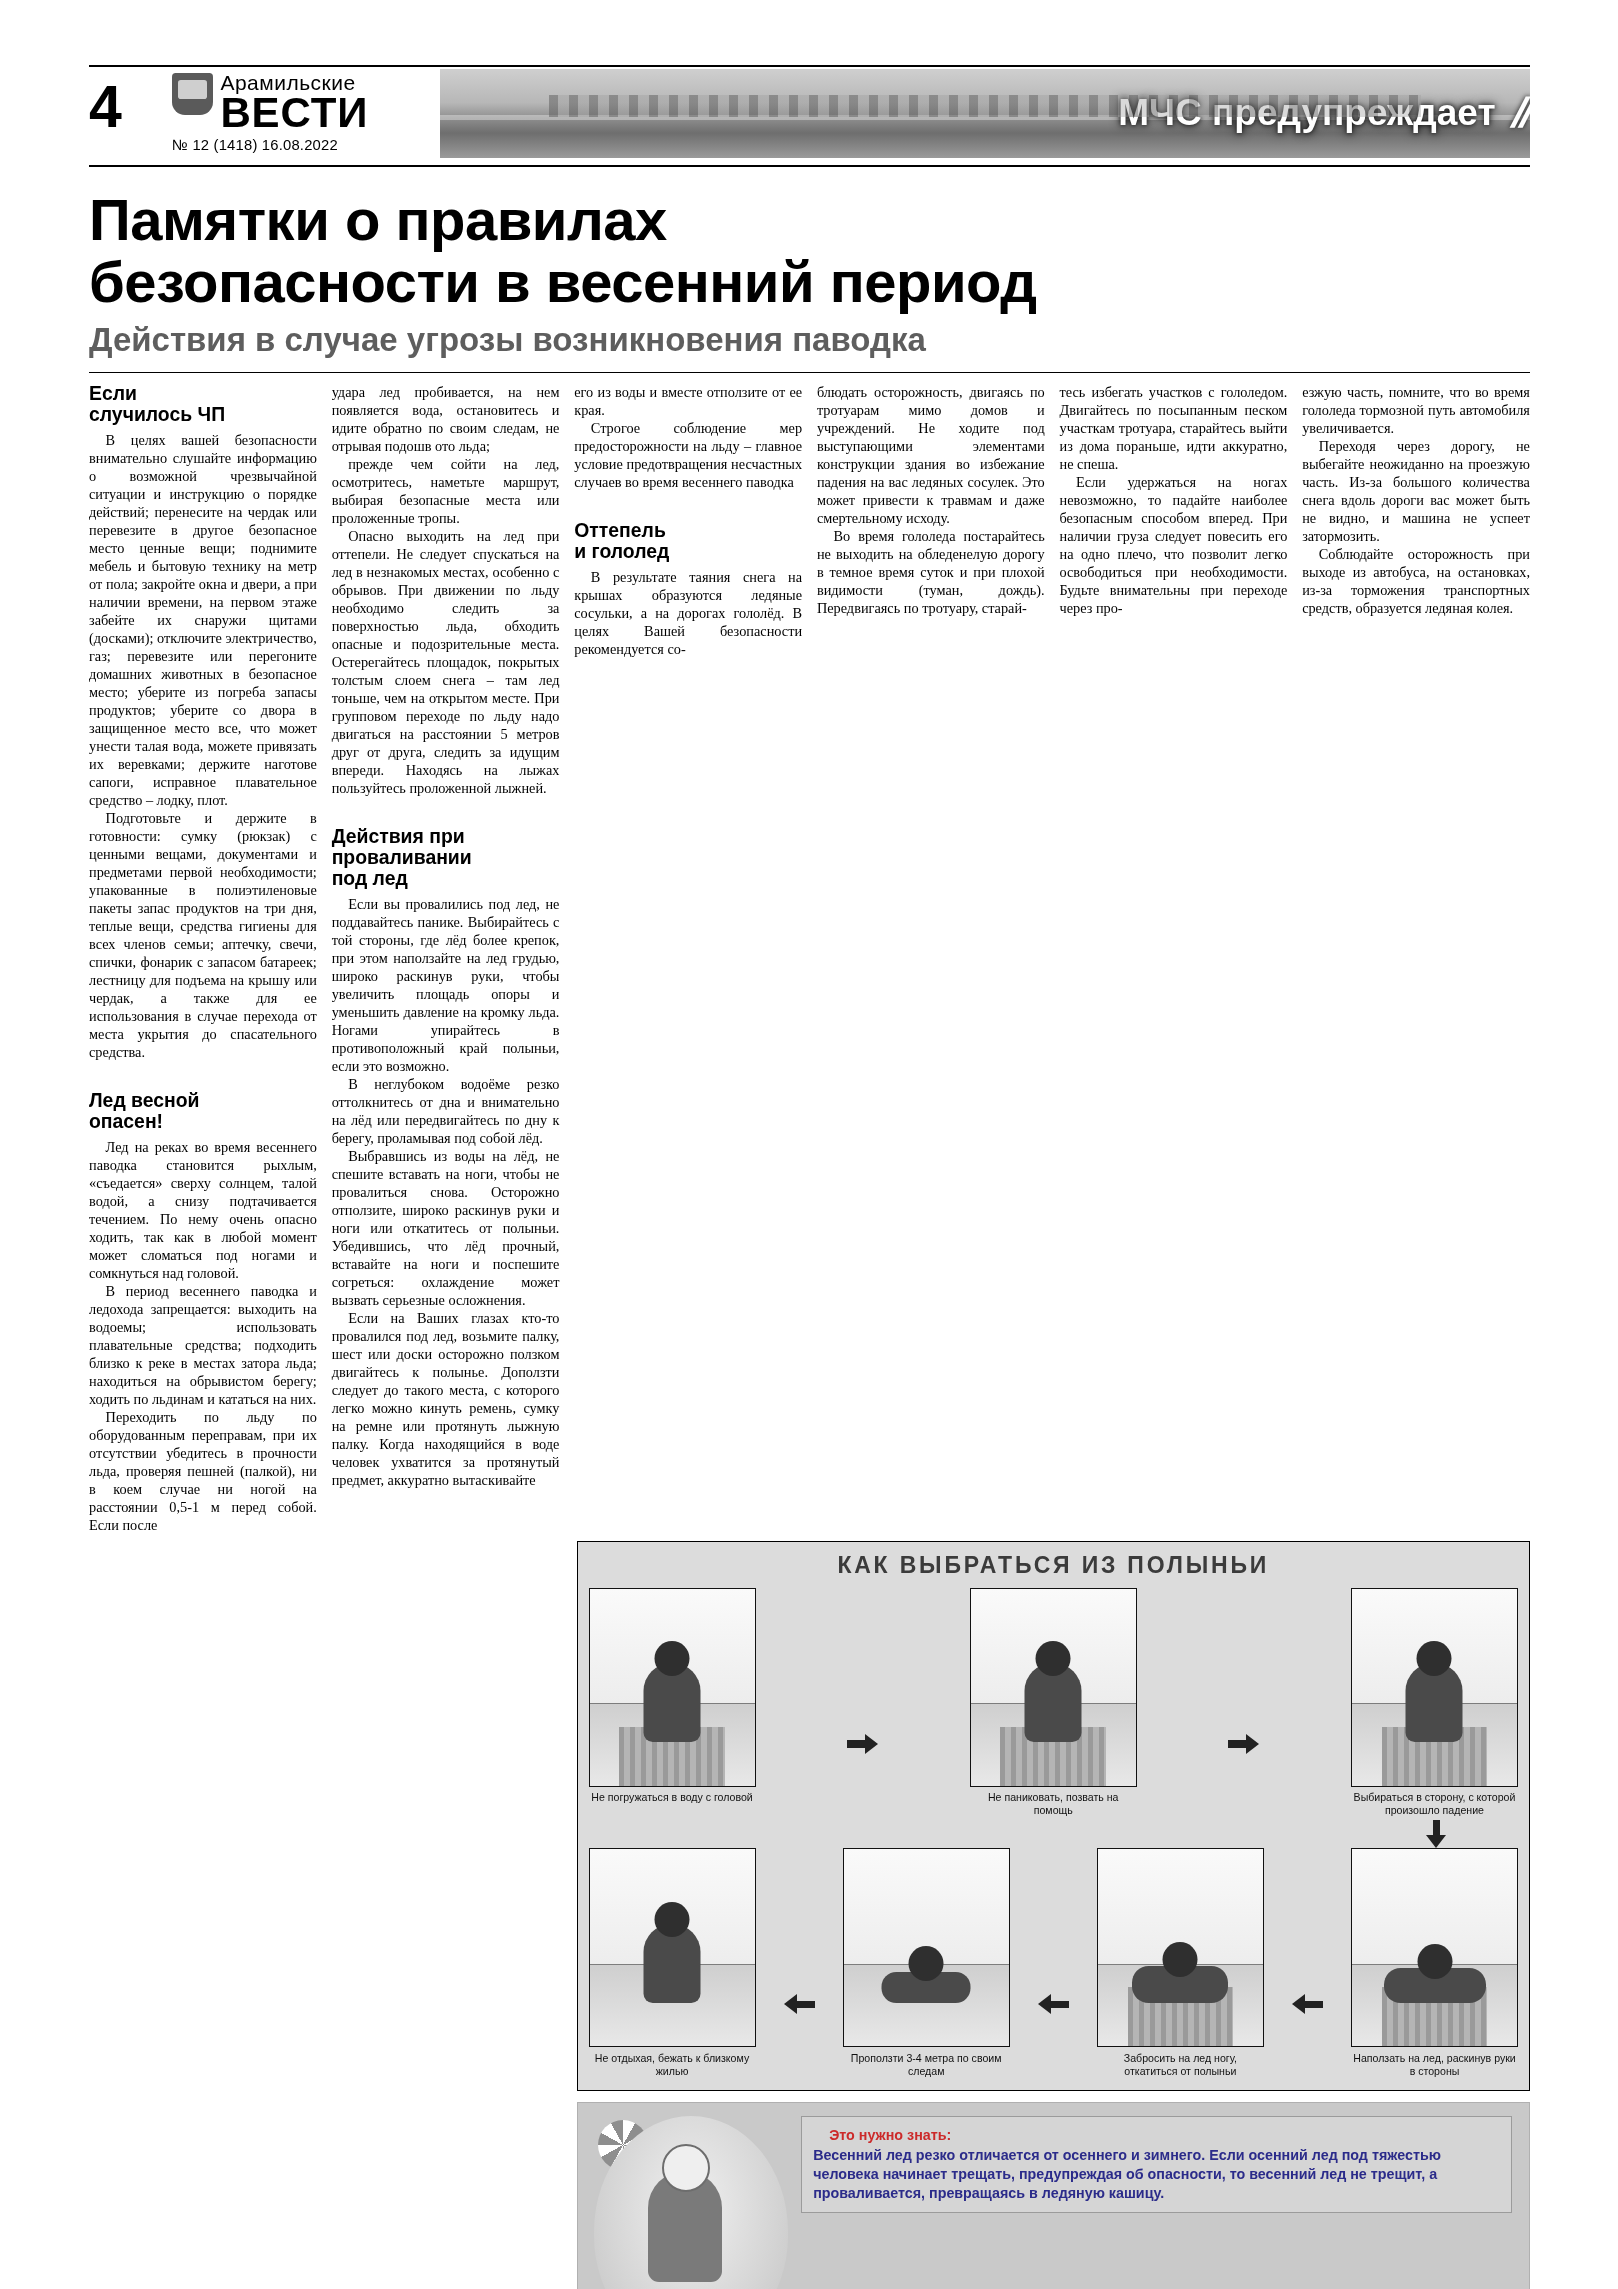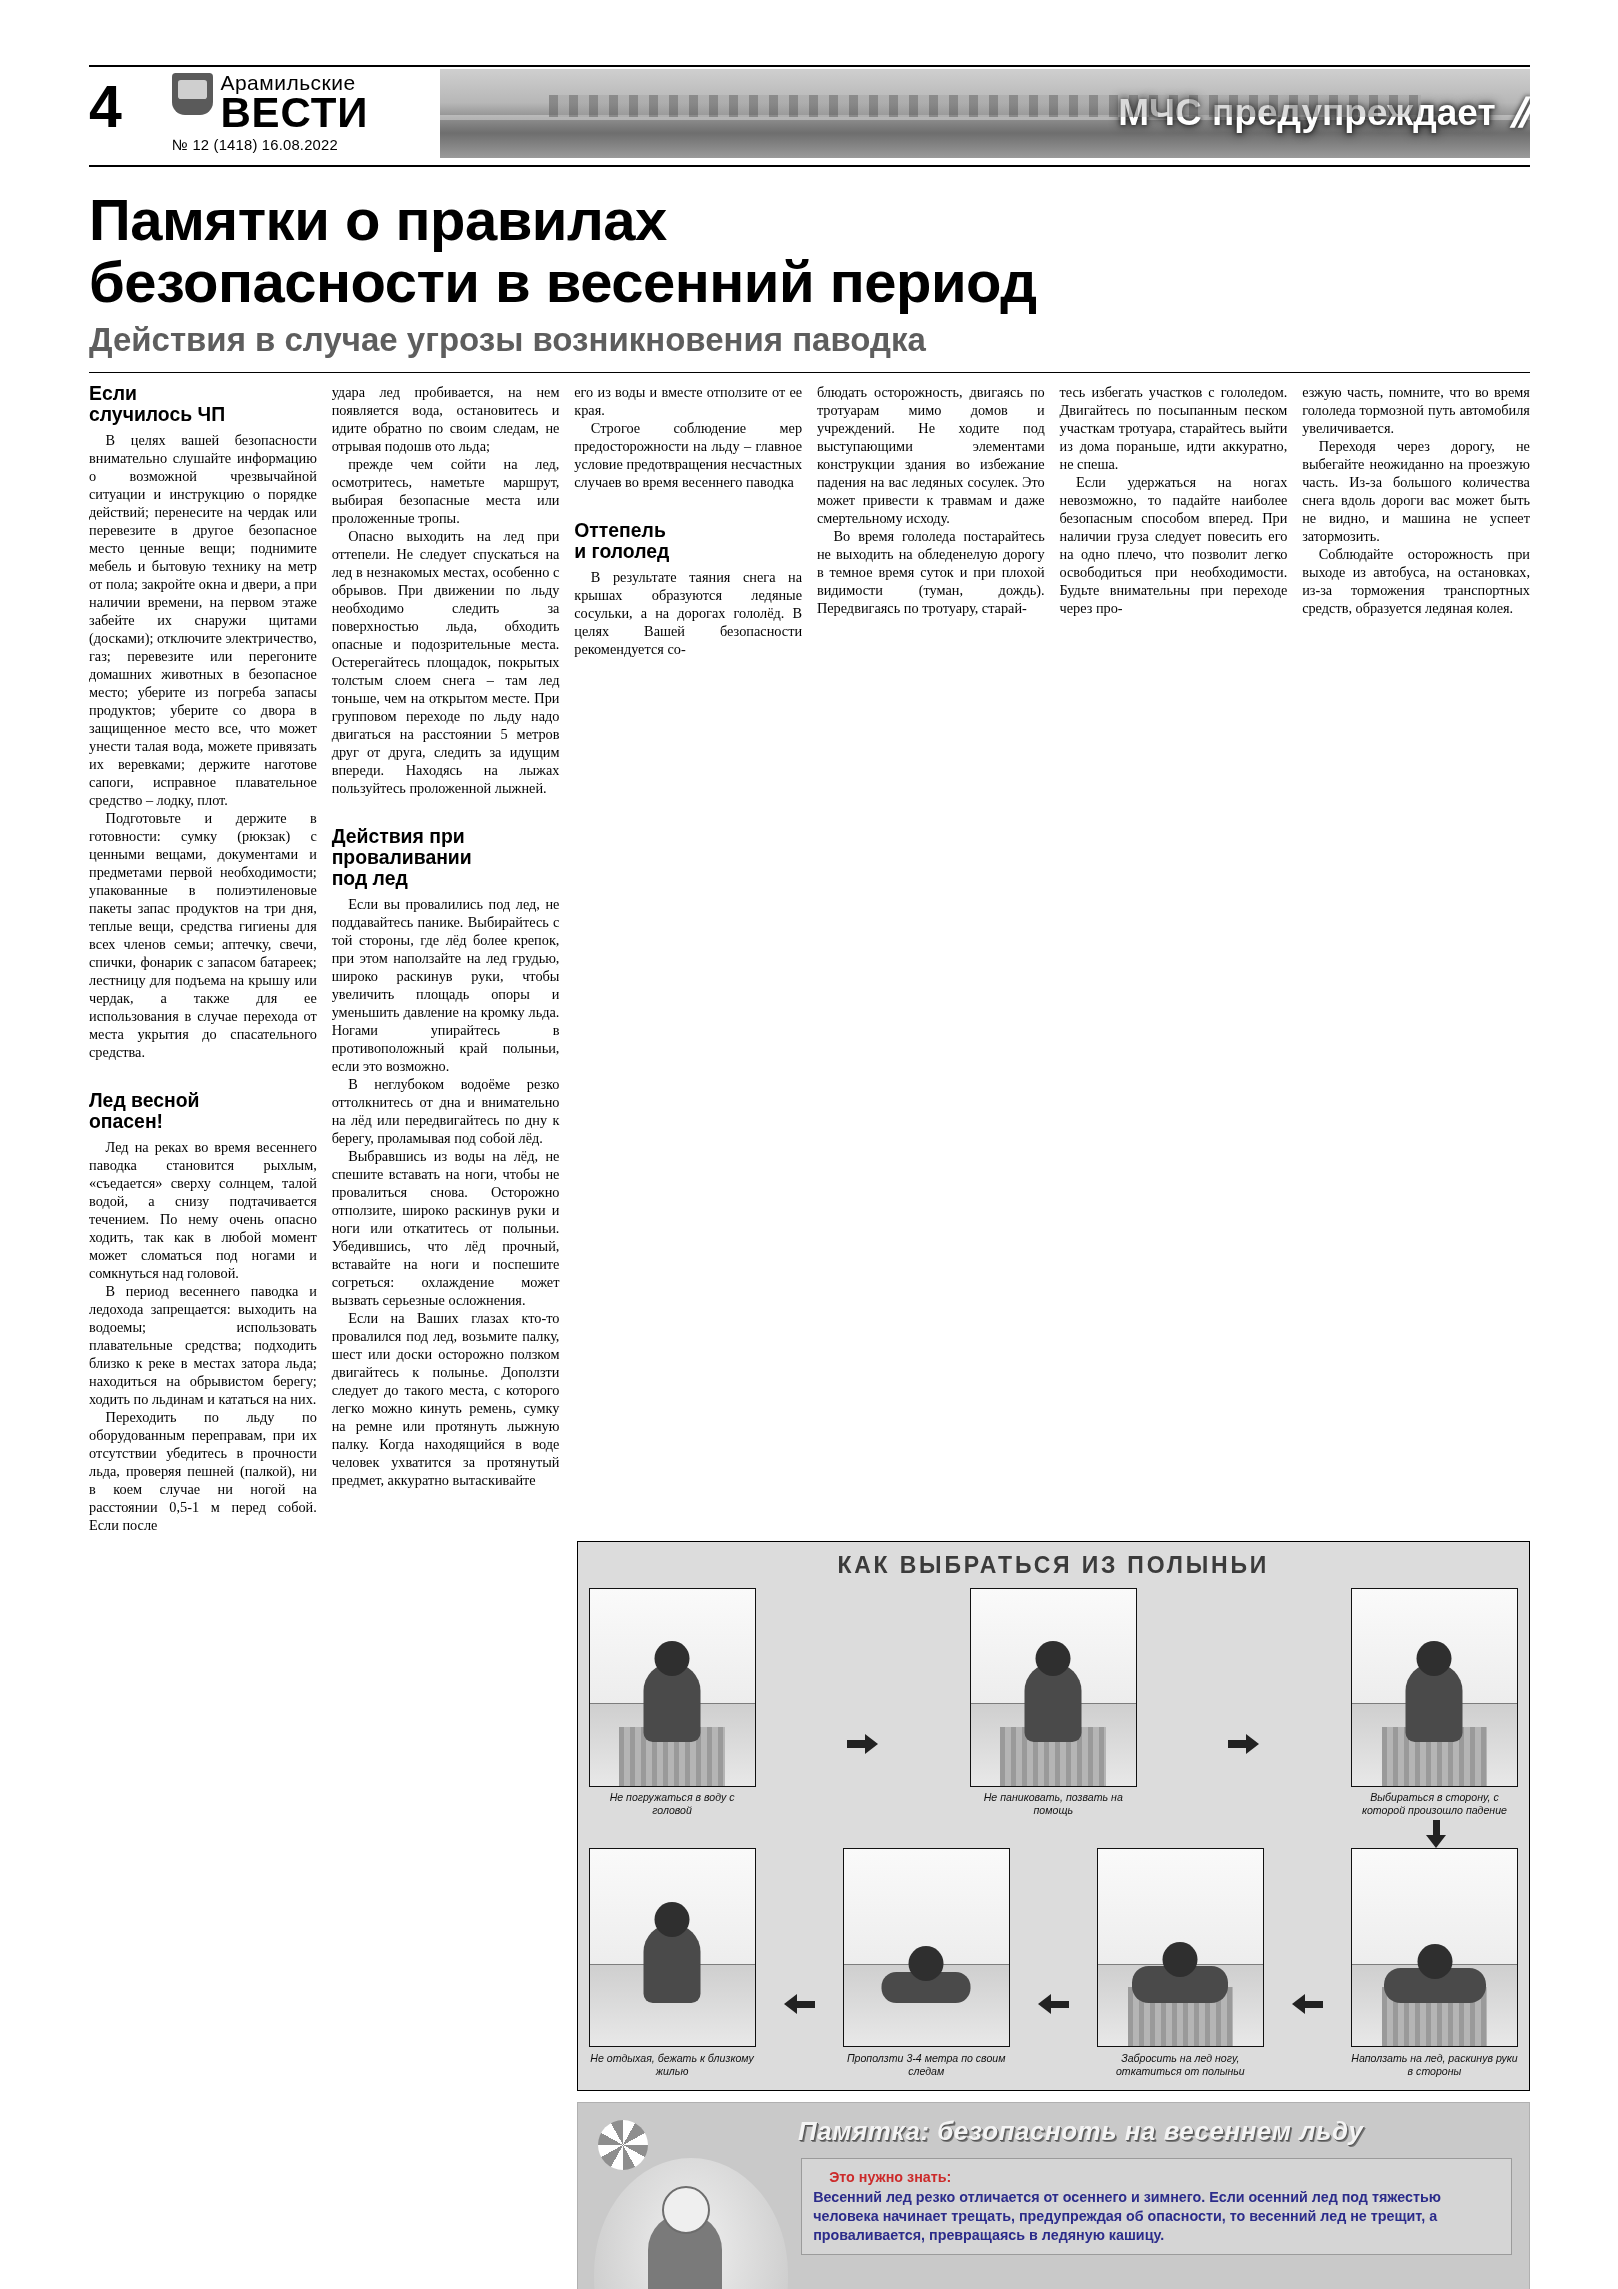--- a/index.html
+++ b/index.html
@@ -189,21 +189,21 @@
     text-align: center;
     color: #3b3b3b;
     margin-bottom: 9.2px;
   }
   .info-row {
     display: flex;
     align-items: flex-start;
     justify-content: space-between;
     gap: 5.5px;
   }
-  .panel { width: 167px; font-style: italic; }
+  .panel { width: 167px; }
   .panel .frame {
     border: 1.8px solid #111;
     height: 199px;
     background: linear-gradient(180deg,#f2f2f2 0%,#e3e3e3 58%,#bdbdbd 60%,#d4d4d4 100%);
     position: relative;
     overflow: hidden;
   }
   .panel .frame .sky {
     position: absolute; left: 0; right: 0; top: 0; height: 58%;
     background: linear-gradient(180deg,#fafafa,#ededed);
@@ -529,21 +529,20 @@
               <div class="figure" style="height:35px;width:102px;border-radius:16.6px;"></div>
               <div class="head" style="bottom:calc(22% + 24px);"></div>
             </div>
             <div class="cap">Наползать на лед, раскинув руки в стороны</div>
           </div>
         </div>
       </div>
 
       <div class="memo">
         <div class="memo-star"></div>
-        <div class="memo-title">Памятка: безопасноть на весеннем льду</div>
 
         <div class="memo-body">
           <div class="memo-ill">
             <div class="kid"></div>
               <div class="kidhead"></div>
           </div>
           <div class="memo-note">
             <div class="lead">Это нужно знать:</div>
             <p>Весенний лед резко отличается от осеннего и зимнего. Если  осенний лед под тяжестью человека начинает трещать, предупреждая об опасности, то весенний лед не трещит, а проваливается, превращаясь в ледяную кашицу.</p>
           </div>

